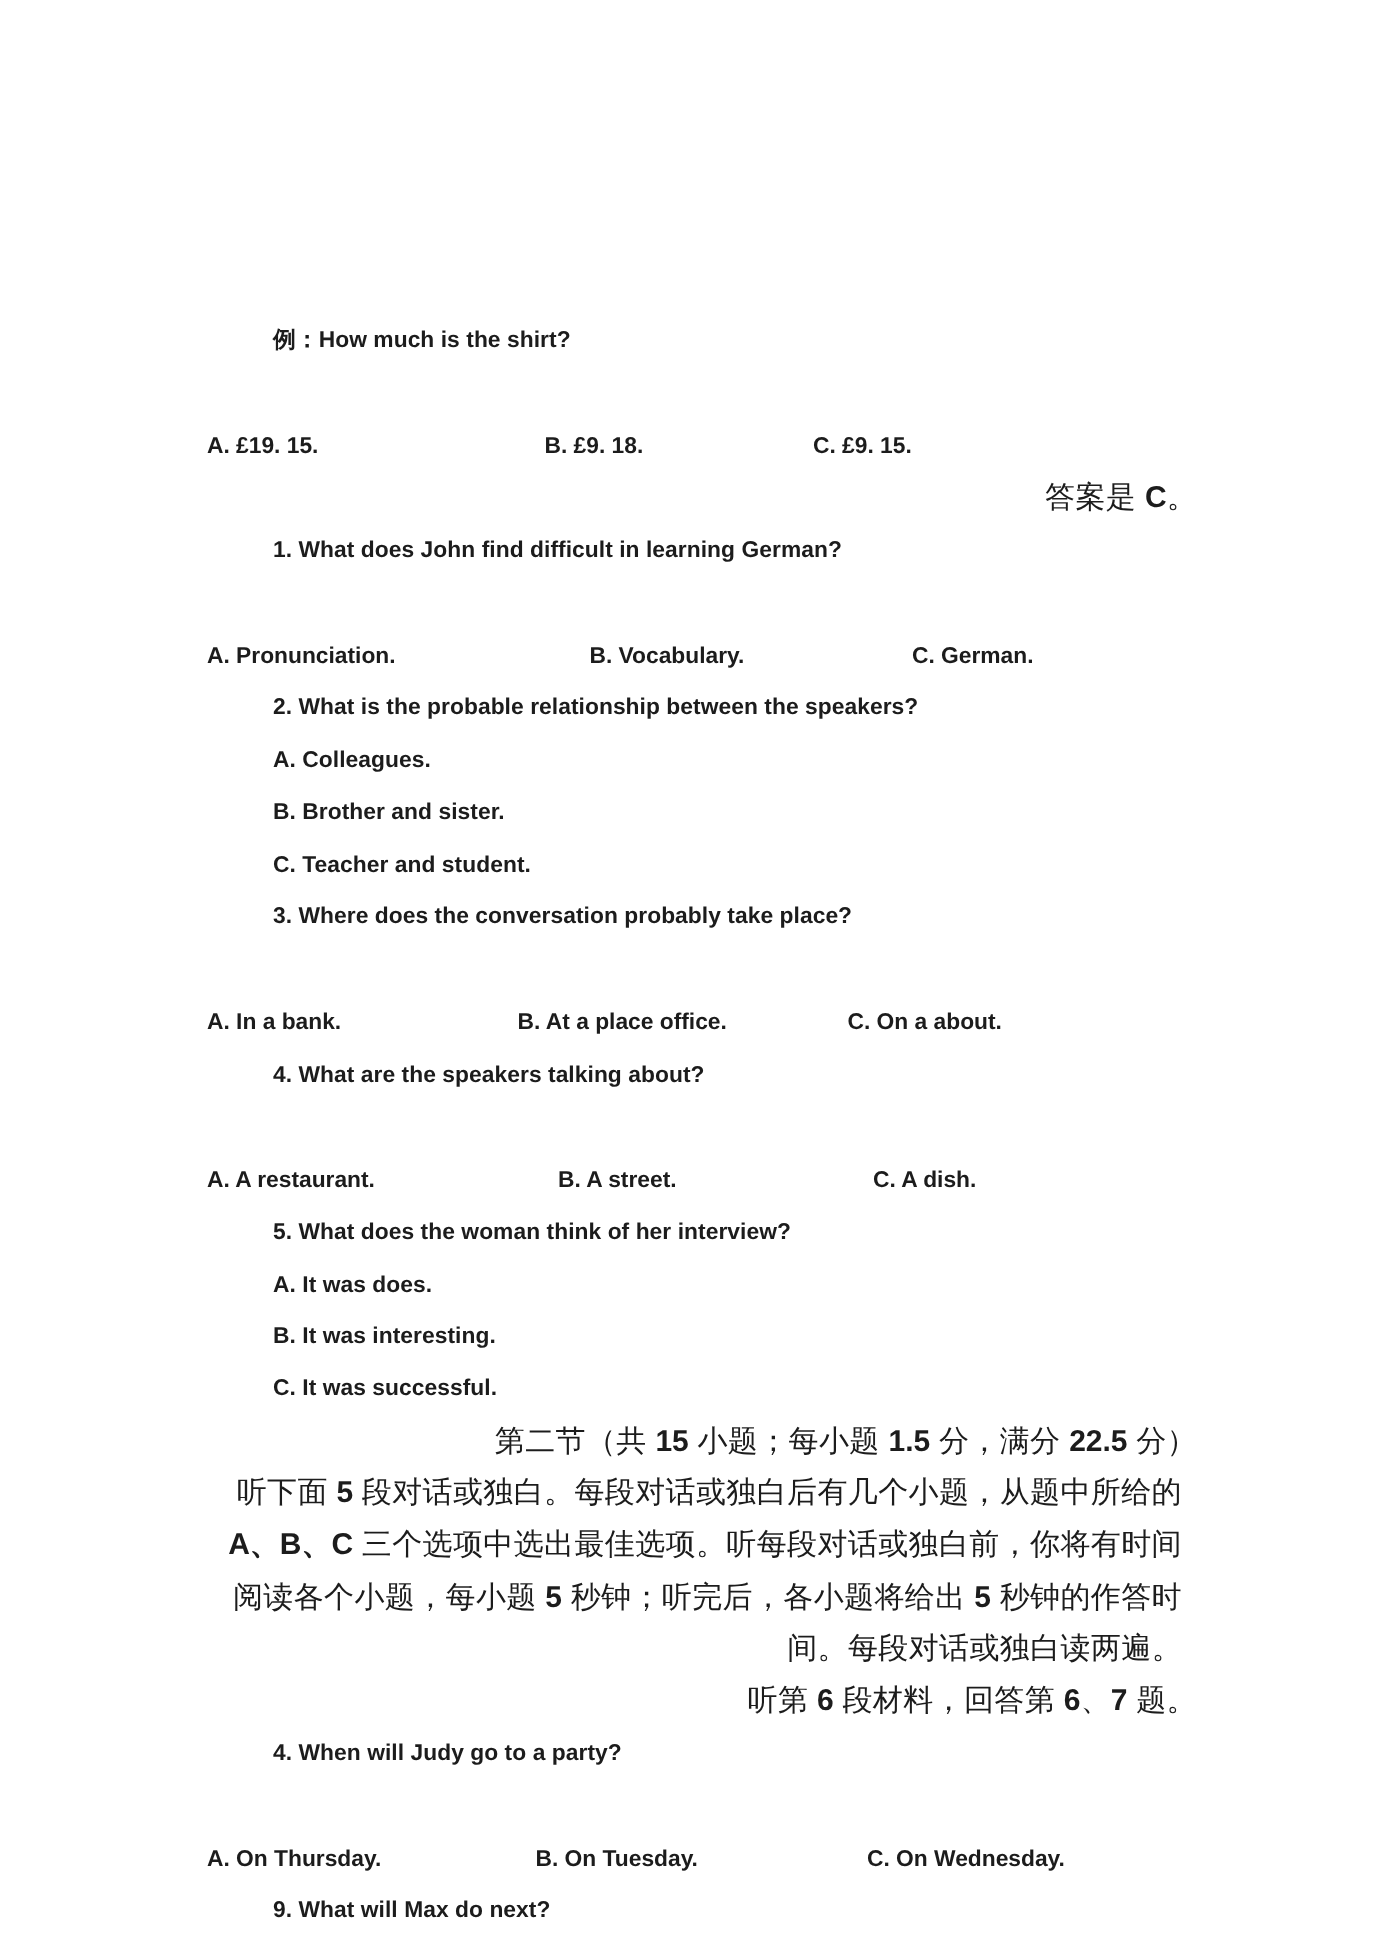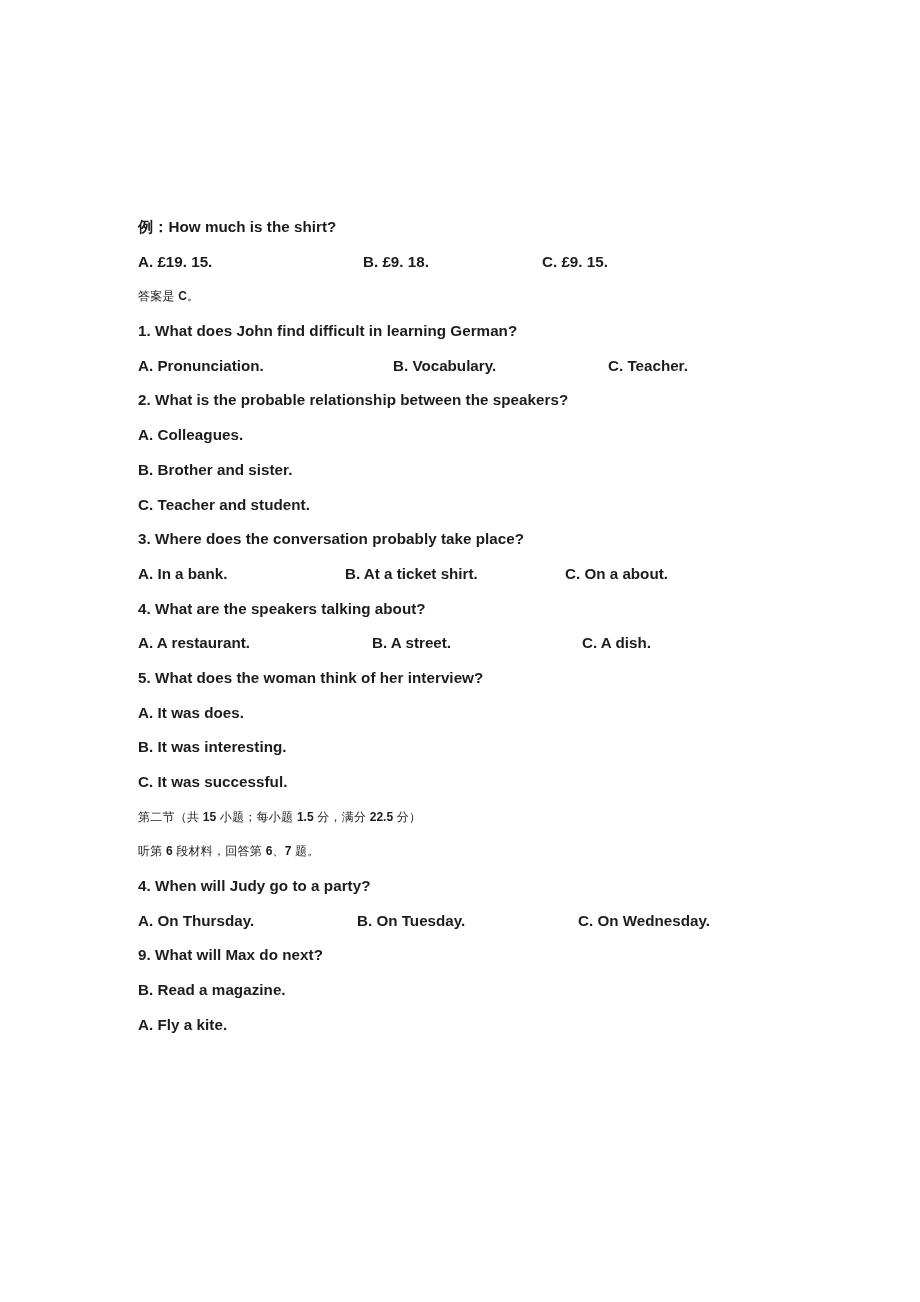--- a/index.html
+++ b/index.html
@@ -38,27 +38,29 @@
     line-height: 34.7px;
     white-space: nowrap;
     font-size: 15.2px;
     letter-spacing: 0.04px;
   }
 
   
   .en {
     font-weight: bold;
     font-size: 15.2px;
+    margin-left: 44px;
   }
 
   
   .cn {
     font-weight: normal;
-    font-size: 12px;
+    font-size: 20px;
     letter-spacing: 0.25px;
+    text-align: right;
   }
 
   
   .cn b {
     font-weight: bold;
     letter-spacing: 0;
   }
 
   
   .cn-wrap {
@@ -67,20 +69,21 @@
   }
 
   
   .opts {
     position: relative;
     height: 34.7px;
     line-height: 34.7px;
     font-weight: bold;
     font-size: 15.2px;
     white-space: nowrap;
+    margin-top: 36px;
   }
   .opts .oa { position: absolute; left: 0; top: 0; }
   .opts .ob { position: absolute; top: 0; }
   .opts .oc { position: absolute; top: 0; }
 </style>
 </head>
 <body>
 
 <div id="page">
   <div id="content">
@@ -94,51 +97,52 @@
     </div>
 
     <div class="line cn">
       答案是 <b>C</b>。
     </div>
 
     <div class="line en">1. What does John find difficult in learning German?</div>
     <div class="opts">
       <span class="oa">A. Pronunciation.</span>
       <span class="ob" style="left:255px">B. Vocabulary.</span>
-      <span class="oc" style="left:470px">C. Teacher.</span>
+      <span class="oc" style="left:470px">C. German.</span>
     </div>
 
     <div class="line en">2. What is the probable relationship between the speakers?</div>
     <div class="line en">A. Colleagues.</div>
     <div class="line en">B. Brother and sister.</div>
     <div class="line en">C. Teacher and student.</div>
 
     <div class="line en">3. Where does the conversation probably take place?</div>
     <div class="opts">
       <span class="oa">A. In a bank.</span>
-      <span class="ob" style="left:207px">B. At a ticket shirt.</span>
+      <span class="ob" style="left:207px">B. At a place office.</span>
       <span class="oc" style="left:427px">C. On a about.</span>
     </div>
 
     <div class="line en">4. What are the speakers talking about?</div>
     <div class="opts">
       <span class="oa">A. A restaurant.</span>
       <span class="ob" style="left:234px">B. A street.</span>
       <span class="oc" style="left:444px">C. A dish.</span>
     </div>
 
     <div class="line en">5. What does the woman think of her interview?</div>
     <div class="line en">A. It was does.</div>
     <div class="line en">B. It was interesting.</div>
     <div class="line en">C. It was successful.</div>
 
     <div class="line cn">
       第二节（共 <b>15</b> 小题；每小题 <b>1.5</b> 分，满分 <b>22.5</b> 分）
     </div>
 
+    <div class="cn cn-wrap" style="line-height:34.7px">听下面 <b>5</b> 段对话或独白。每段对话或独白后有几个小题，从题中所给的 <b>A、B、C</b> 三个选项中选出最佳选项。听每段对话或独白前，你将有时间阅读各个小题，每小题 <b>5</b> 秒钟；听完后，各小题将给出 <b>5</b> 秒钟的作答时间。每段对话或独白读两遍。</div>
 
     <div class="line cn">
       听第 <b>6</b> 段材料，回答第 <b>6</b>、<b>7</b> 题。
     </div>
 
     <div class="line en">4. When will Judy go to a party?</div>
     <div class="opts">
       <span class="oa">A. On Thursday.</span>
       <span class="ob" style="left:219px">B. On Tuesday.</span>
       <span class="oc" style="left:440px">C. On Wednesday.</span>

